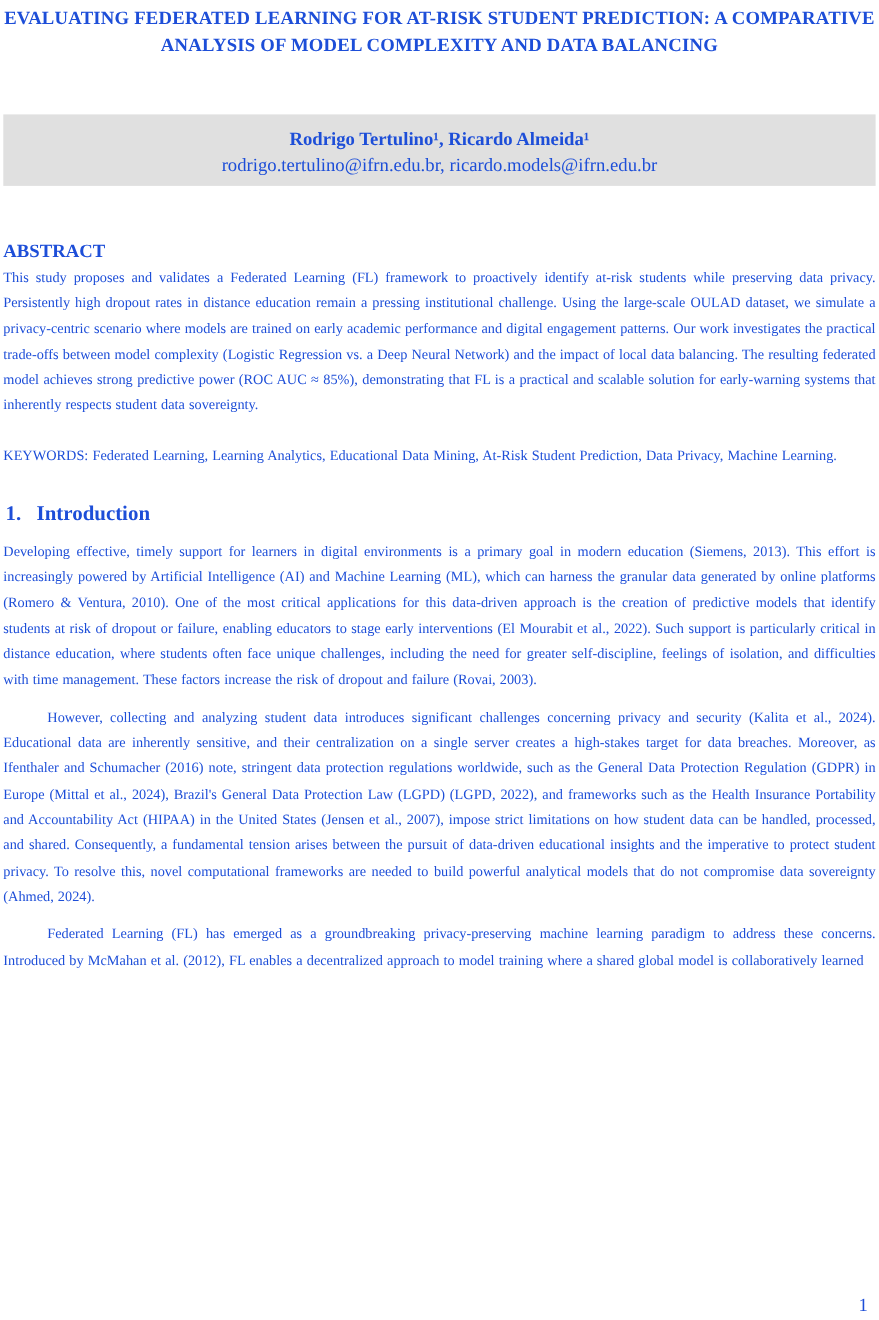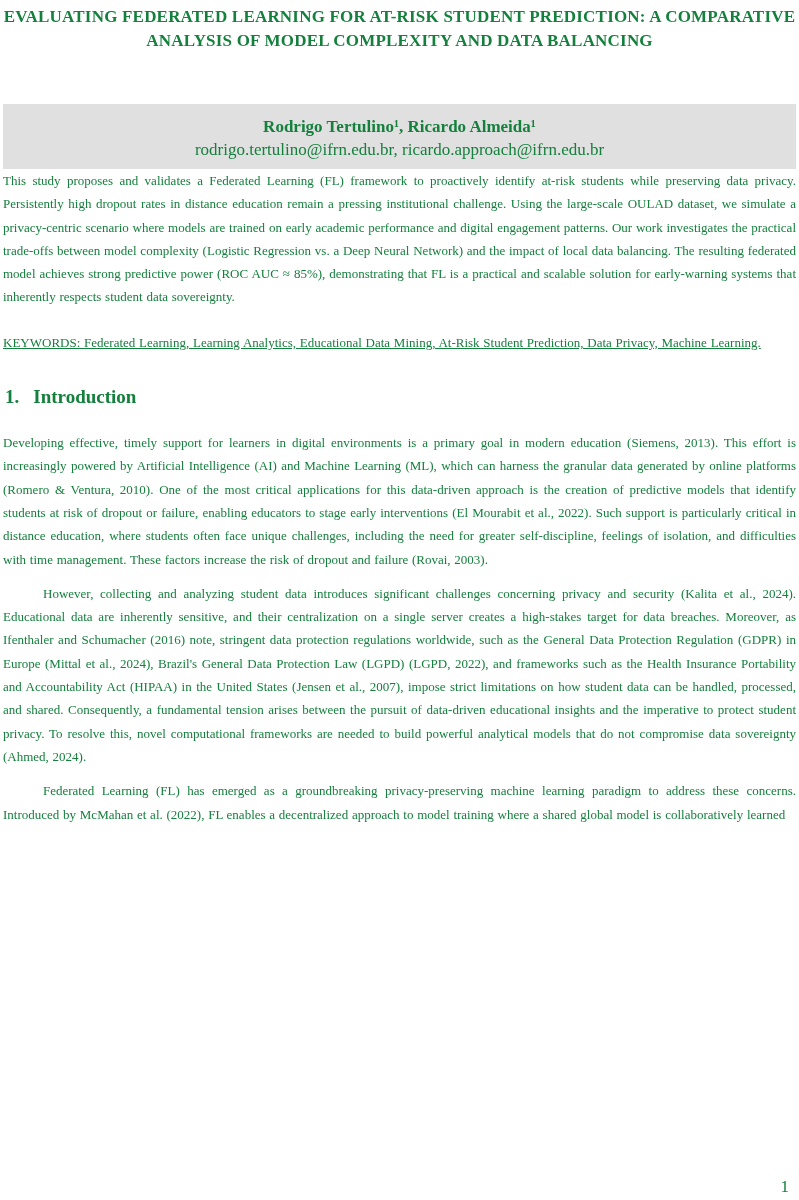--- a/index.html
+++ b/index.html
@@ -5,21 +5,21 @@
   html, body {
     margin: 0;
     padding: 0;
     background: #ffffff;
   }
   .page {
     position: relative;
     width: 799px;
     height: 1200px;
     background: #ffffff;
-    color: #15803d;
+    color: #1d4ed8;
     font-family: "Liberation Serif", "DejaVu Serif", serif;
     overflow: hidden;
     box-sizing: border-box;
   }
   .page-inner {
     padding: 0 3px;
   }
   .paper-title {
     margin: 0;
     padding-top: 5px;
@@ -48,24 +48,23 @@
   }
   p.body-par {
     margin: 0;
     font-size: 13px;
     line-height: 23.3px;
     text-align: justify;
     word-spacing: 0.5px;
   }
   .keywords-par {
     margin-top: 22px !important;
-    text-decoration: underline;
   }
   .section-heading {
-    margin: 30px 0 21px 2px;
+    margin: 30px 0 8px 2px;
     font-size: 19px;
     line-height: 26px;
     font-weight: bold;
   }
   .section-heading .sec-num {
     margin-right: 14px;
   }
   .par-gap {
     margin-top: 11px !important;
   }
@@ -86,34 +85,35 @@
 </head>
 <body>
 
 <div class="page">
   <div class="page-inner">
 
     <h1 class="paper-title">EVALUATING FEDERATED LEARNING FOR AT-RISK STUDENT PREDICTION: A COMPARATIVE ANALYSIS OF MODEL COMPLEXITY AND DATA BALANCING</h1>
 
     <div class="author-box">
       <div class="author-names">Rodrigo Tertulino¹, Ricardo Almeida¹</div>
-      <div class="author-emails">rodrigo.tertulino@ifrn.edu.br, ricardo.approach@ifrn.edu.br</div>
+      <div class="author-emails">rodrigo.tertulino@ifrn.edu.br, ricardo.models@ifrn.edu.br</div>
     </div>
 
+    <h3 class="abstract-heading">ABSTRACT</h3>
 
     <p class="body-par">This study proposes and validates a Federated Learning (FL) framework to proactively identify at-risk students while preserving data privacy. Persistently high dropout rates in distance education remain a pressing institutional challenge. Using the large-scale OULAD dataset, we simulate a privacy-centric scenario where models are trained on early academic performance and digital engagement patterns. Our work investigates the practical trade-offs between model complexity (Logistic Regression vs. a Deep Neural Network) and the impact of local data balancing. The resulting federated model achieves strong predictive power (ROC AUC ≈ 85%), demonstrating that FL is a practical and scalable solution for early-warning systems that inherently respects student data sovereignty.</p>
 
     <p class="body-par keywords-par">KEYWORDS: Federated Learning, Learning Analytics, Educational Data Mining, At-Risk Student Prediction, Data Privacy, Machine Learning.</p>
 
     <h2 class="section-heading">
       <span class="sec-num">1.</span><span>Introduction</span>
     </h2>
 
     <p class="body-par">Developing effective, timely support for learners in digital environments is a primary goal in modern education (Siemens, 2013). This effort is increasingly powered by Artificial Intelligence (AI) and Machine Learning (ML), which can harness the granular data generated by online platforms (Romero &amp; Ventura, 2010). One of the most critical applications for this data-driven approach is the creation of predictive models that identify students at risk of dropout or failure, enabling educators to stage early interventions (El Mourabit et al., 2022). Such support is particularly critical in distance education, where students often face unique challenges, including the need for greater self-discipline, feelings of isolation, and difficulties with time management. These factors increase the risk of dropout and failure (Rovai, 2003).</p>
 
     <p class="body-par indent par-gap"><span>However, collecting and analyzing student data introduces significant challenges concerning privacy and security (Kalita et al., 2024). Educational data are inherently sensitive, and their centralization on a single server creates a high-stakes target for data breaches. Moreover, as Ifenthaler and Schumacher (2016) note, stringent data protection regulations worldwide, such as the </span><span class="bold">General Data Protection Regulation (GDPR)</span><span> in Europe (Mittal et al., 2024), Brazil's </span><span class="bold">General Data Protection Law (LGPD)</span><span> (LGPD, 2022), and frameworks such as the </span><span class="bold">Health Insurance Portability and Accountability Act (HIPAA)</span><span> in the United States (Jensen et al., 2007), impose strict limitations on how student data can be handled, processed, and shared. Consequently, a fundamental tension arises between the pursuit of data-driven educational insights and the imperative to protect student privacy. To resolve this, novel computational frameworks are needed to build powerful analytical models that do not compromise data sovereignty (Ahmed, 2024).</span></p>
 
-    <p class="body-par indent par-gap">Federated Learning (FL) has emerged as a groundbreaking privacy-preserving machine learning paradigm to address these concerns. Introduced by McMahan et al. (2022), FL enables a decentralized approach to model training where a shared global model is collaboratively learned</p>
+    <p class="body-par indent par-gap">Federated Learning (FL) has emerged as a groundbreaking privacy-preserving machine learning paradigm to address these concerns. Introduced by McMahan et al. (2012), FL enables a decentralized approach to model training where a shared global model is collaboratively learned</p>
 
   </div>
 
   <div class="page-number">1</div>
 </div>
 
 </body></html>

